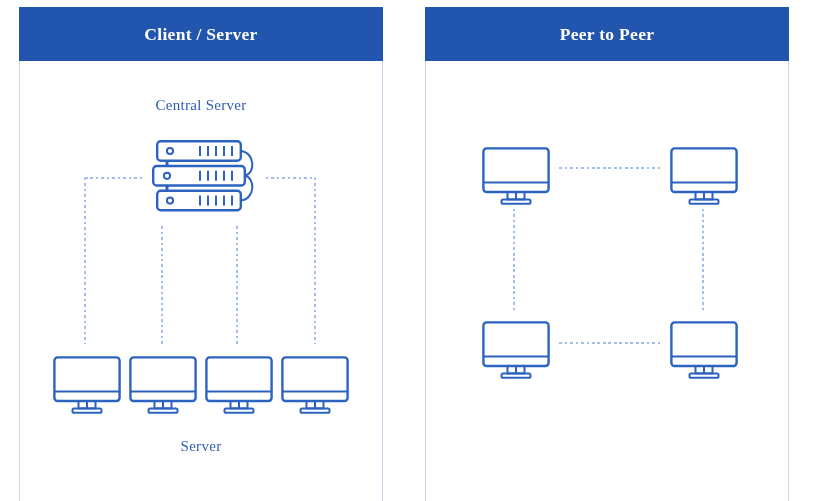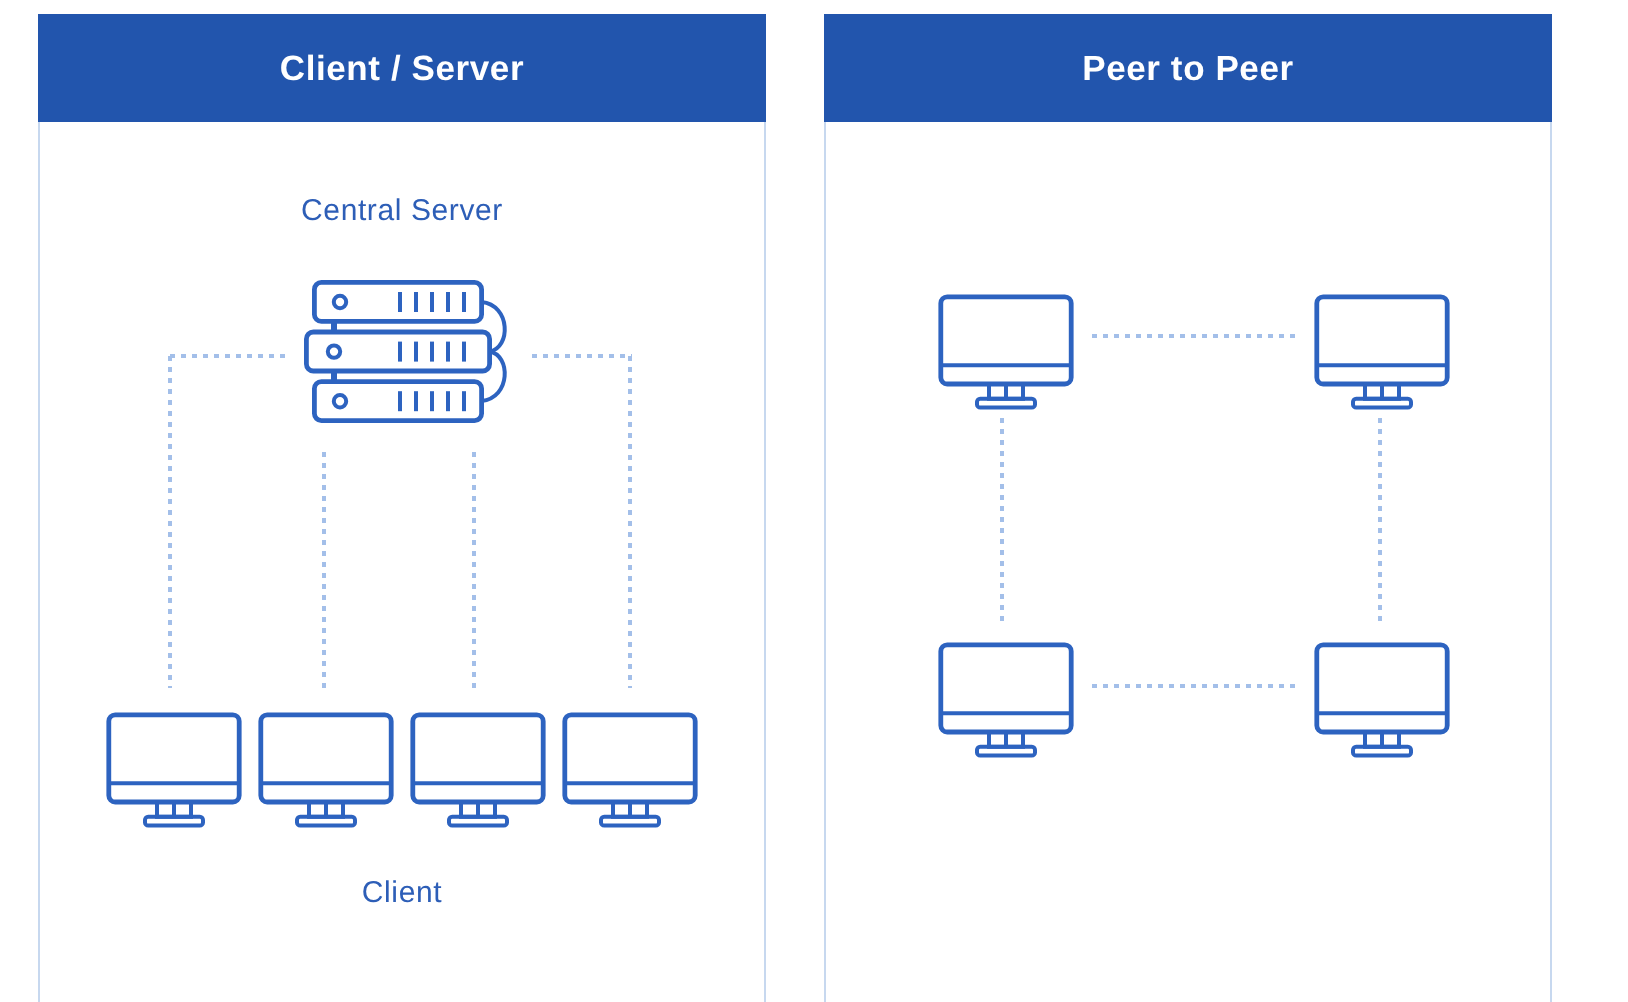--- a/index.html
+++ b/index.html
@@ -9,23 +9,23 @@
     --label-text:#2d5eb7;
     --dotted-line:#a3bfe9;
     --panel-border:#c7d8ef;
     --panel-border-bottom:#d2dff3;
     --background:#ffffff;
   }
   *{box-sizing:border-box;margin:0;padding:0;}
   html,body{width:814px;height:501px;background:var(--background);overflow:hidden;
     font-family:"Liberation Sans", sans-serif;}
   .canvas{position:relative;width:814px;height:501px;background:var(--background);}
-  .panel{position:absolute;top:7px;width:364px;height:475px;}
+  .panel{position:absolute;top:7px;width:364px;height:475px;font-family:Liberation Serif, serif;}
   .panel.left{left:19px;}
-  .panel.right{left:412px;}
+  .panel.right{left:425px;}
   .panel-header{height:54px;background:var(--header-bg);color:var(--header-text);
     display:flex;align-items:center;justify-content:center;
     font-size:17.5px;font-weight:bold;letter-spacing:.3px;}
   .panel-content{position:relative;height:478px;background:var(--background);
     border-left:1px solid var(--panel-border);
     border-right:1px solid var(--panel-border);
     border-bottom:3px solid var(--panel-border-bottom);padding-left:32px;}
   .diagram-label{position:absolute;left:0;width:100%;text-align:center;
     color:var(--label-text);font-size:15px;letter-spacing:.3px;}
   .top-label{top:36px;}
@@ -127,21 +127,21 @@
       <svg class="icon-svg cs-mon cs-mon-2" viewBox="0 0 68 58">
           <use href="#monitor-shape"></use>
         </svg>
       <svg class="icon-svg cs-mon cs-mon-3" viewBox="0 0 68 58">
           <use href="#monitor-shape"></use>
         </svg>
       <svg class="icon-svg cs-mon cs-mon-4" viewBox="0 0 68 58">
           <use href="#monitor-shape"></use>
         </svg>
 
-      <div class="diagram-label bottom-label">Client</div>
+      <div class="diagram-label bottom-label">Server</div>
     </div>
   </section>
 
   <section class="panel right">
     <div class="panel-header">
       <span>Peer to Peer</span>
     </div>
     <div class="panel-content">
 
       <div class="dot-h pp-h-top"></div>

